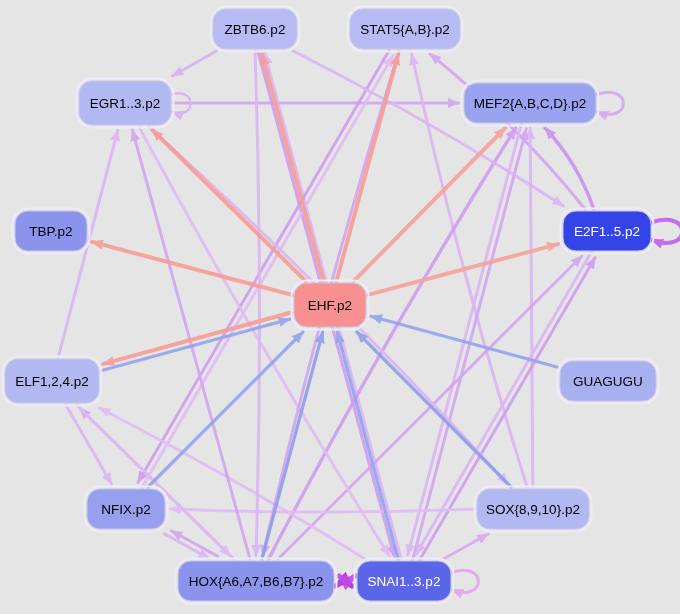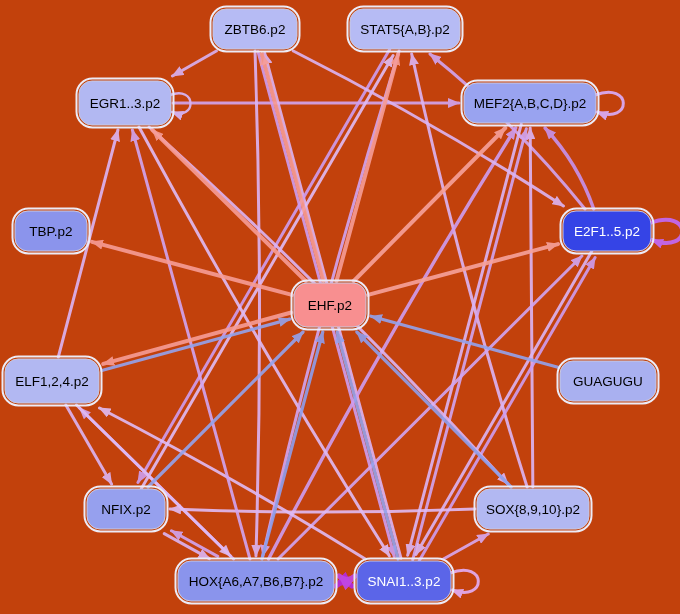--- a/index.html
+++ b/index.html
@@ -1,16 +1,16 @@
 <!DOCTYPE html>
 <html><head>
 <meta charset="utf-8">
 <style>
   html,body{margin:0;padding:0;background:#ffffff;}
-  #stage{position:relative;width:680px;height:614px;background:#c2410c;overflow:hidden;
+  #stage{position:relative;width:680px;height:614px;background:#e5e5e5;overflow:hidden;
          font-family:"Liberation Sans", sans-serif;}
   svg{display:block;}
   text{font-family:"Liberation Sans", sans-serif;font-size:13.5px;}
 </style>
 </head>
 <body>
 
 <div id="stage">
   <svg id="graph" width="680" height="614" viewBox="0 0 680 614" xmlns="http://www.w3.org/2000/svg">
       <defs>

